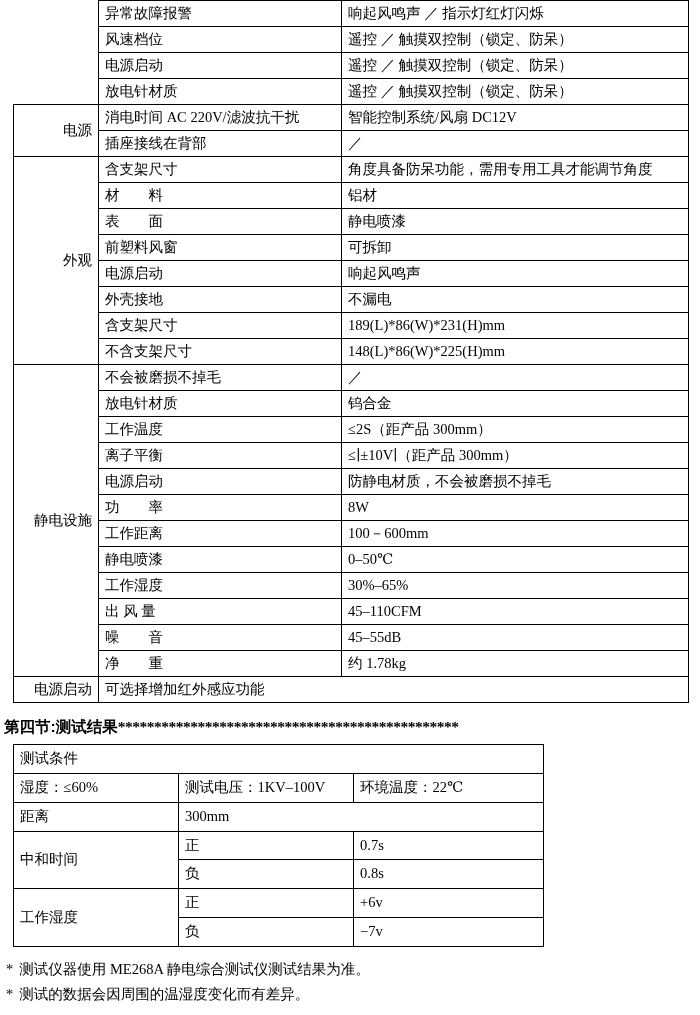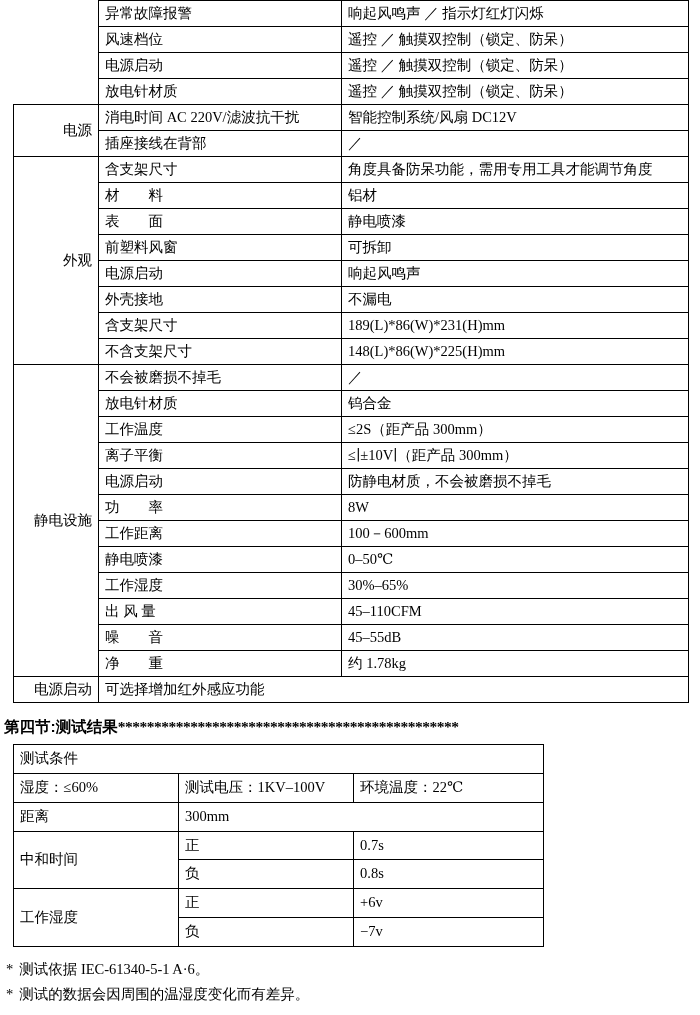--- a/index.html
+++ b/index.html
@@ -269,17 +269,17 @@
         <td>+6v</td>
       </tr>
       <tr>
         <td>负</td>
         <td>−7v</td>
       </tr>
     </tbody>
   </table>
 
   <div class="notes">
-    <div class="note"><span class="ast">*</span><span>测试依据 IEC-61340-5-1 A·6。</span></div>
+    <div class="note"><span class="ast">*</span><span>测试仪器使用 ME268A 静电综合测试仪测试结果为准。</span></div>
     <div class="note"><span class="ast">*</span><span>测试的数据会因周围的温湿度变化而有差异。</span></div>
   </div>
 
 </div>
 
 </body></html>

